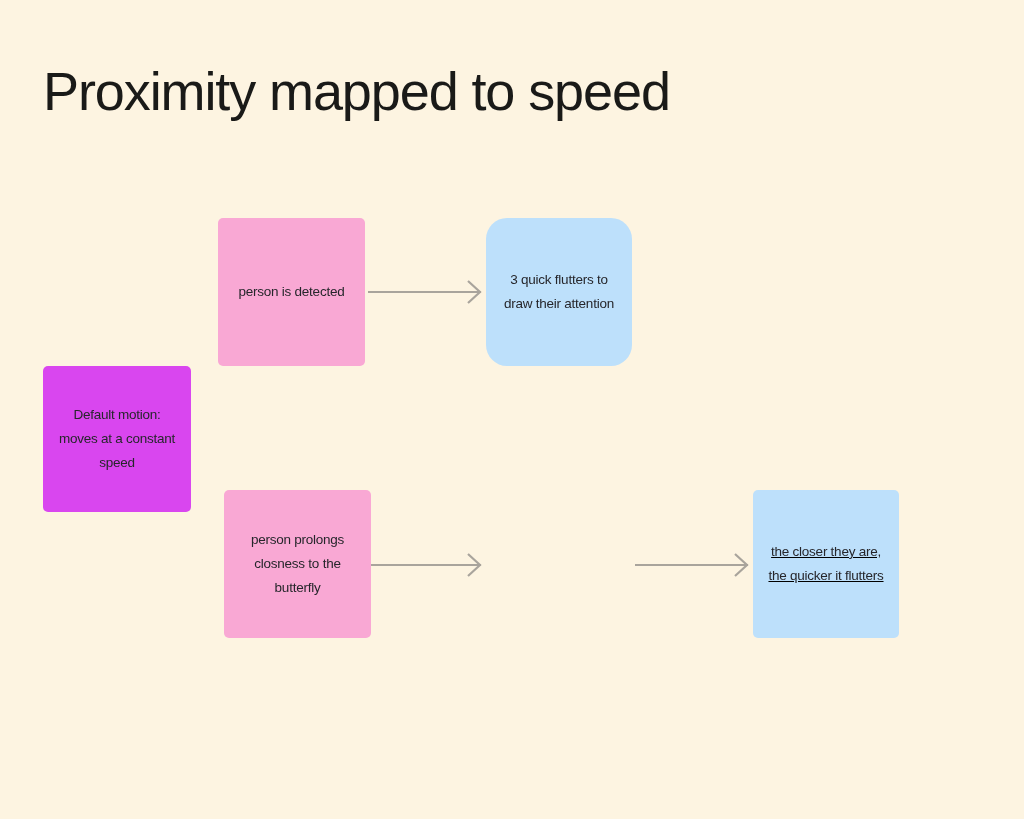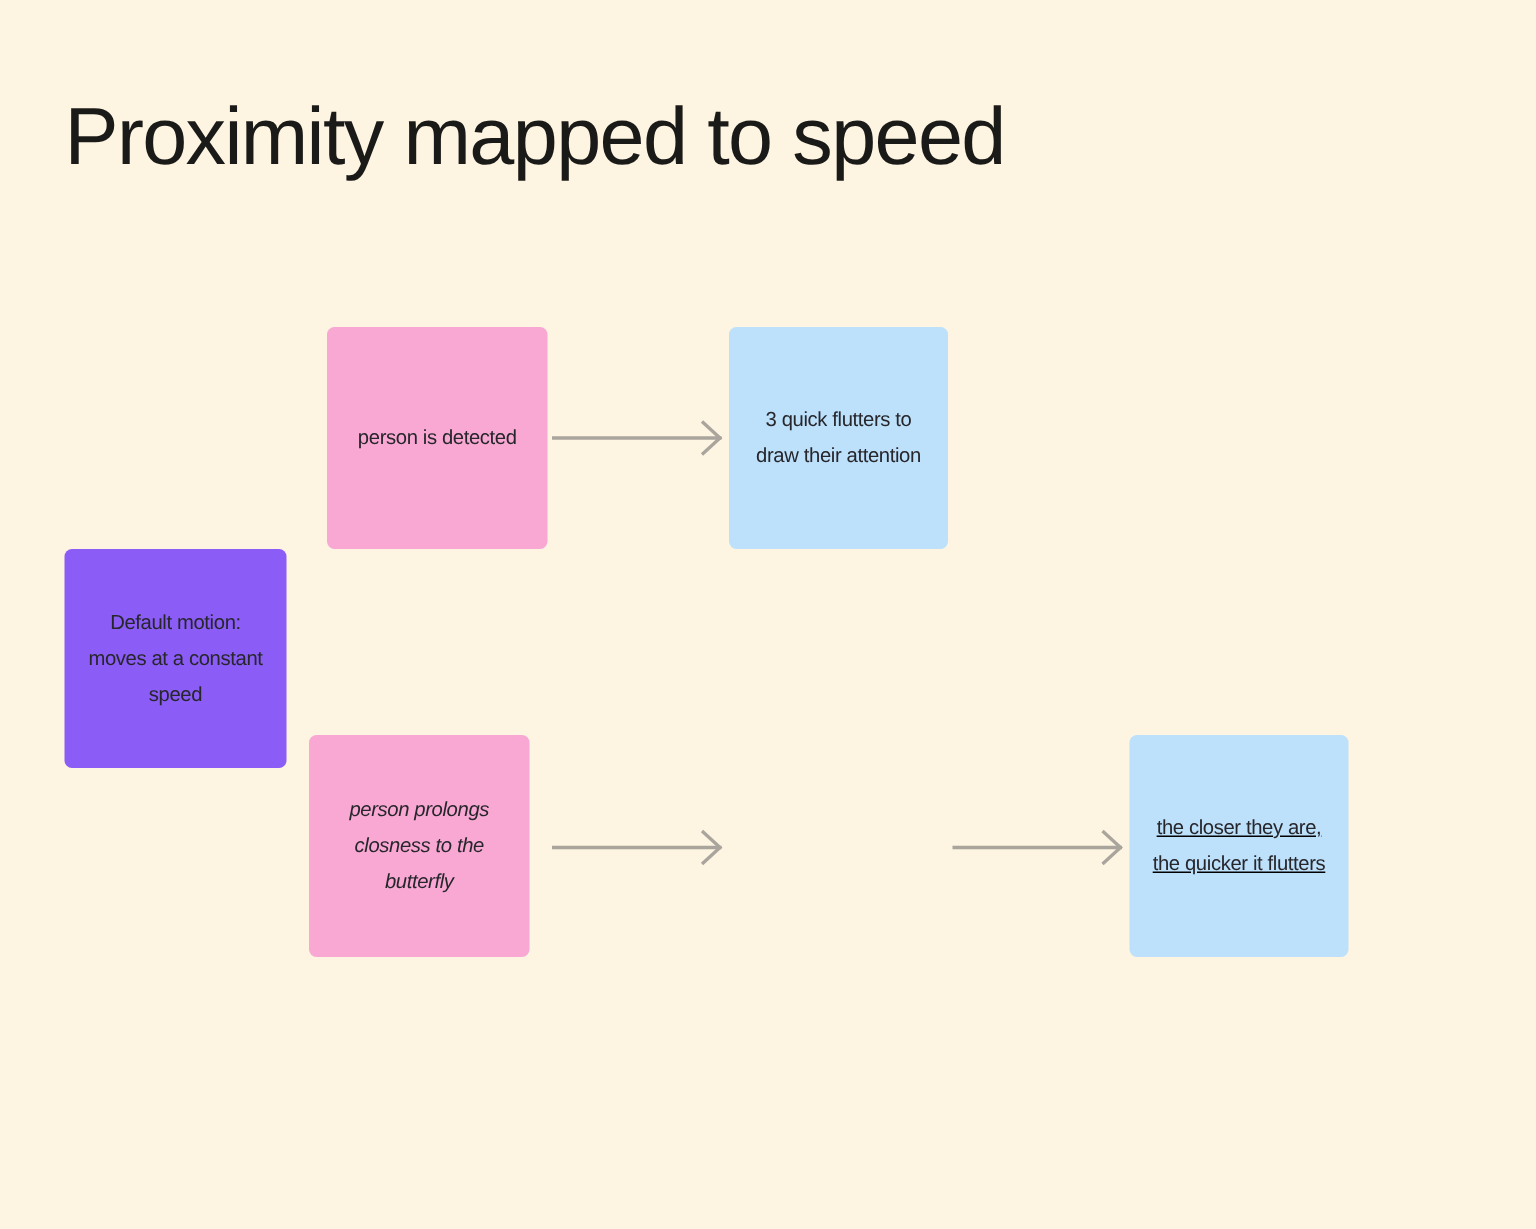--- a/index.html
+++ b/index.html
@@ -39,29 +39,29 @@
     box-sizing: border-box;
     padding: 6px 12px;
   }
   .node-label {
     font-size: 13.5px;
     line-height: 1.78;
     color: #26262B;
     letter-spacing: -0.25px;
     font-weight: 400;
   }
-  .fill-yellow { background: #8b5cf6; }
+  .fill-yellow { background: #d946ef; }
   .fill-purple { background: #f9a8d4; }
   .fill-blue   { background: #BDE0FB; }
 
   
   #node-default  { left: 43px;  top: 366px; width: 148px; height: 146px; }
   #node-detected { left: 218px; top: 218px; width: 147px; height: 148px; }
-  #node-flutters { left: 486px; top: 218px; width: 146px; height: 148px; }
-  #node-prolongs { left: 206px; top: 490px; width: 147px; height: 148px; font-style: italic; }
+  #node-flutters { left: 486px; top: 218px; width: 146px; height: 148px; border-radius: 21px; }
+  #node-prolongs { left: 224px; top: 490px; width: 147px; height: 148px; }
   #node-mapped   { left: 486px; top: 490px; width: 146px; height: 148px; }
   #node-closer   { left: 753px; top: 490px; width: 146px; height: 148px; text-decoration: underline; }
 
   .arrow-layer {
     position: absolute;
     left: 0; top: 0;
     width: 1024px;
     height: 819px;
     pointer-events: none;
   }

